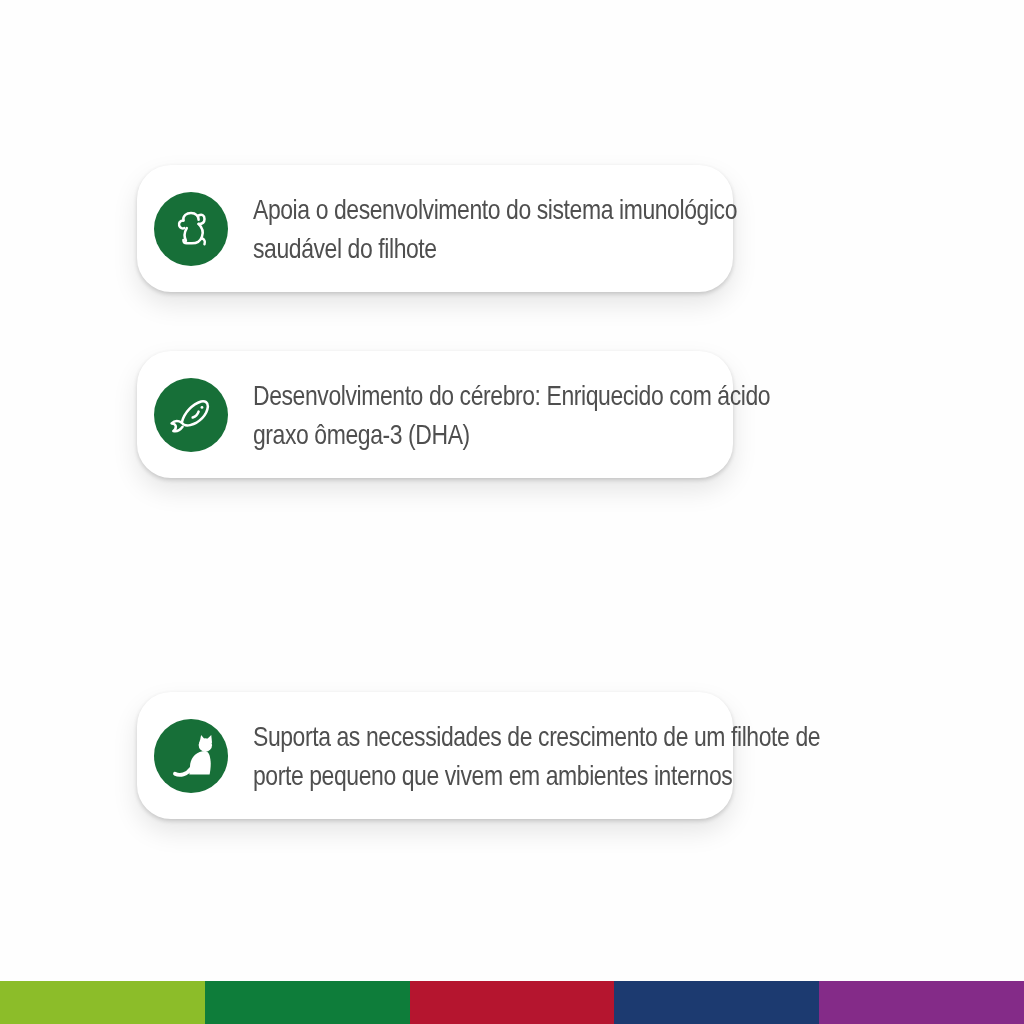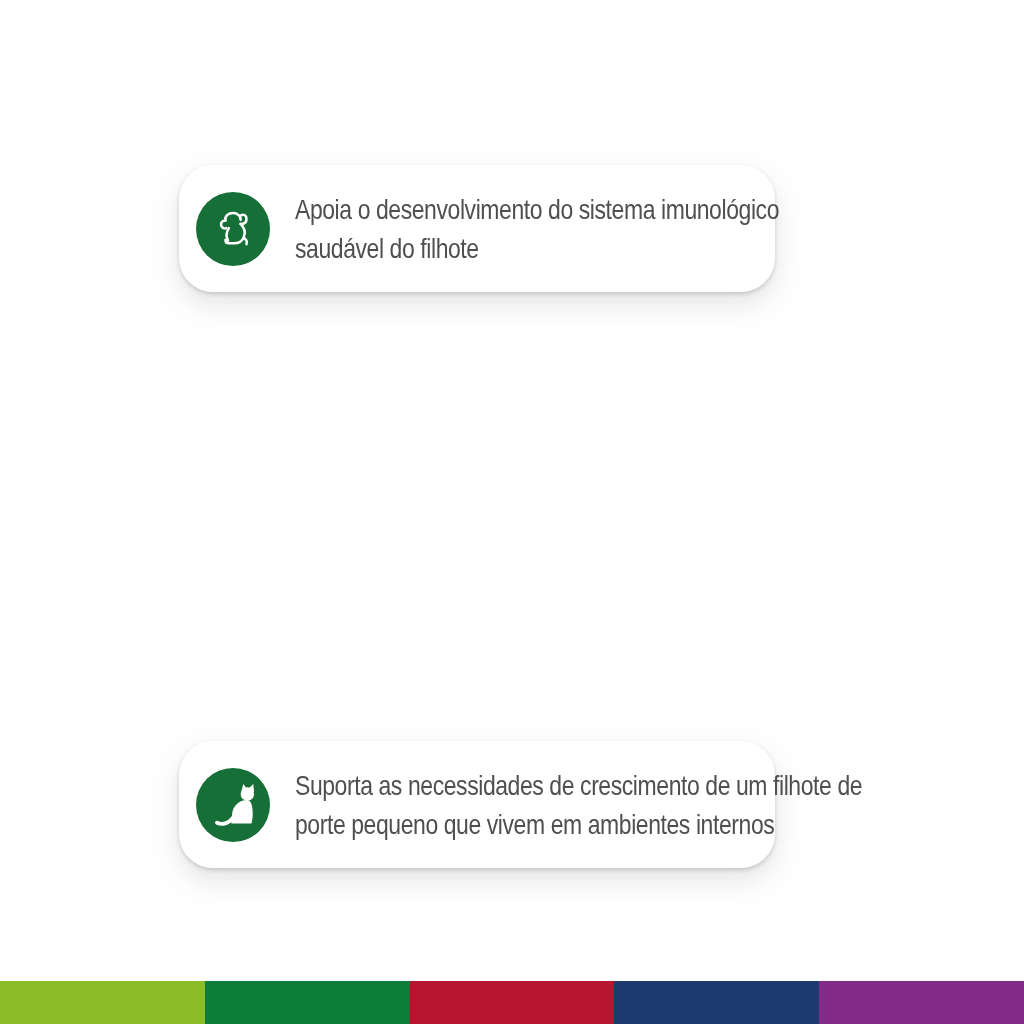--- a/index.html
+++ b/index.html
@@ -5,21 +5,21 @@
   * { margin:0; padding:0; box-sizing:border-box; }
   html,body { width:1024px; height:1024px; background:#fefefe; overflow:hidden;
               font-family:"Liberation Sans", sans-serif; position:relative; }
 
   .canvas { position:absolute; inset:0; }
 
   .card {
     position:absolute; left:137px; width:596px; height:127px;
     background:#ffffff; border-radius:34px;
     box-shadow: 0 2px 4px rgba(0,0,0,.16), 0 12px 26px rgba(0,0,0,.10);
-    display:flex; align-items:center; padding-left:17px;margin-left:42px;
+    display:flex; align-items:center; padding-left:17px;
   }
   .icon-circle {
     width:74px; height:74px; border-radius:50%;
     background:#176f38; flex:0 0 auto;
     display:flex; align-items:center; justify-content:center;
   }
   .icon-circle svg { width:54px; height:54px; display:block; }
 
   .card-text {
     margin-left:25px; color:#4f4f4f; font-size:28px; line-height:39px;
@@ -52,23 +52,41 @@
           </g>
         </svg>
       </span>
     </div>
     <div class="card-text" style="color: rgb(79, 79, 79);">
       <div class="line">Apoia o desenvolvimento do sistema imunológico</div>
       <div class="line">saudável do filhote</div>
     </div>
   </div>
 
+  <div class="card" style="top:351px">
+    <div class="icon-circle" style="background: rgb(23, 111, 56);">
+      <span>
+        <svg viewBox="0 0 64 64">
+          <g fill="none" stroke="#fff" stroke-width="3" stroke-linecap="round" stroke-linejoin="round">
+            <path d="M21 41 C24 29 34 19 44 16 c5 -1 8 1 8 6 c-1 10 -10 19 -21 22 c-4 1 -8 0 -10 -3 z"></path>
+            <path d="M21 41 c-5 -3 -9 -2 -12 1 c3 0 5 2 5 4 c0 2 -1 4 -3 5 c4 1 8 -1 11 -5"></path>
+            <circle cx="45" cy="23" r="1.7" fill="#fff" stroke="none"></circle>
+            <path d="M41 28 c-1 3 -4 6 -7 7"></path>
+          </g>
+        </svg>
+      </span>
+    </div>
+    <div class="card-text" style="color: rgb(79, 79, 79);">
+      <div class="line">Desenvolvimento do cérebro: Enriquecido com ácido</div>
+      <div class="line">graxo ômega-3 (DHA)</div>
+    </div>
+  </div>
 
 
-  <div class="card" style="top:741px">
+  <div class="card" style="top:692px">
     <div class="icon-circle" style="background: rgb(23, 111, 56);">
       <span>
         <svg viewBox="0 0 64 64">
           <g fill="#fff">
             <path d="M42 17 L44 7 L49 13 Z"></path>
             <path d="M50 13 L56 7 L57 17 Z"></path>
             <circle cx="49" cy="19" r="8"></circle>
             <path d="M49 26 C39 26 32 33 31 42 L30 54 H54 C55 49 56 42 55 36 C54 30 53 27 49 26 Z"></path>
           </g>
           <path d="M32 47 C27 54 19 56 13 53" fill="none" stroke="#fff" stroke-width="4.5" stroke-linecap="round"></path>

